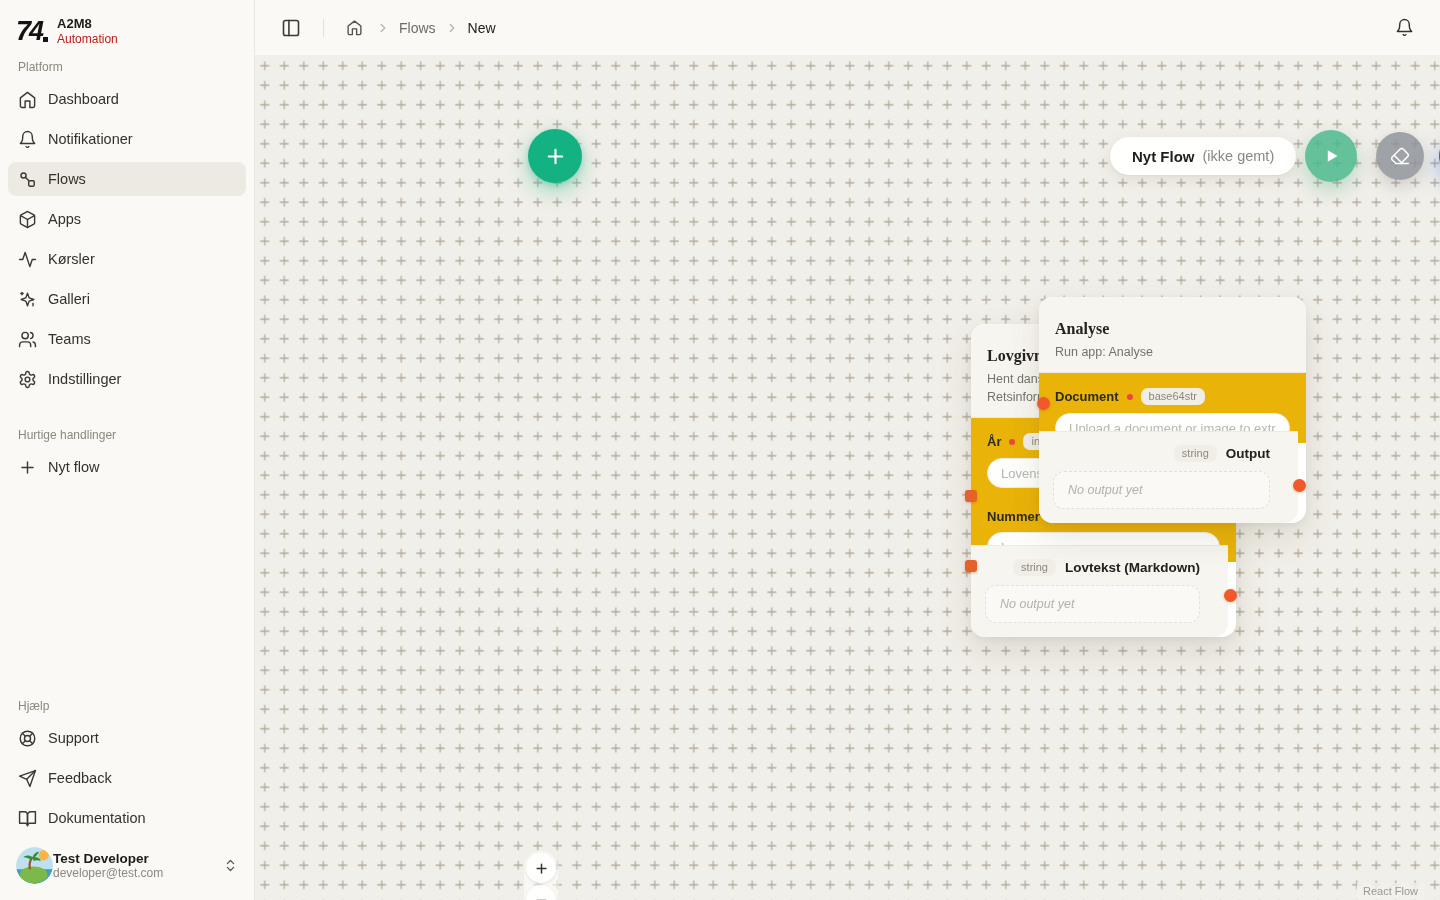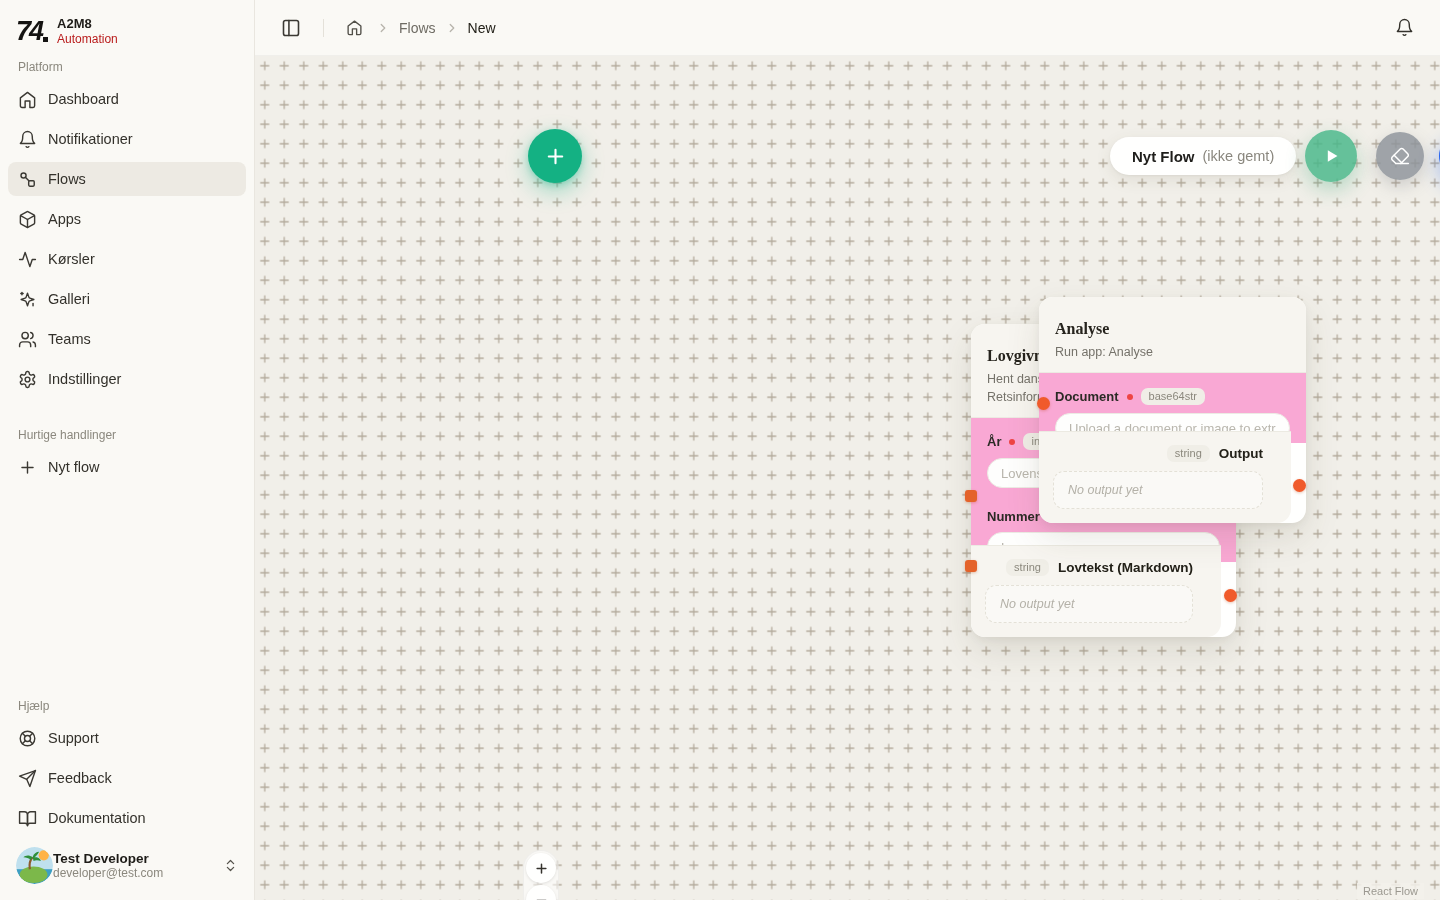--- a/index.html
+++ b/index.html
@@ -61,30 +61,30 @@
   .tb-run   { left:1050px; top:74px; width:52px; height:52px; background:rgba(70,183,137,.82); box-shadow:0 8px 20px rgba(46,160,110,.30); }
   .tb-erase { left:1121px; top:76px; width:48px; height:48px; background:rgba(140,146,154,.82); box-shadow:0 6px 16px rgba(100,104,110,.25); }
   .tb-save  { left:1184px; top:76px; width:48px; height:48px; background:#2563f0; box-shadow:0 8px 20px rgba(37,99,240,.40); }
 
   
   .node { position:absolute; background:#fffffe; border-radius:14px;
           box-shadow:0 14px 34px rgba(80,68,40,.13), 0 3px 8px rgba(0,0,0,.05); }
   .node-header { background:#f7f5f0; border-bottom:1px solid #eceae2; border-radius:14px 14px 0 0; padding:13px 16px 11px 16px; }
   .node-title { font-family:"Liberation Serif", serif; font-size:16px; font-weight:700; color:#26231d;margin-top:10px; }
   .node-sub { font-size:12.5px; color:#75726a; margin-top:5px; line-height:18px; }
-  .node-body { padding:15px 16px 0 16px; background:#f9a8d4; }
+  .node-body { padding:15px 16px 0 16px; background:#eab308; }
   .field-label-row { display:flex; align-items:center; gap:8px; }
   .field-label { font-size:13px; font-weight:700; color:#2b2a25; }
   .req-dot { width:6px; height:6px; border-radius:50%; background:#ee4444; }
   .type-badge { font-size:11px; color:#8b887d; background:#f0eee7; border-radius:7px; padding:3px 8px; line-height:1; }
   .pill-input { display:block; width:100%; height:30px; margin-top:8px; border:1px solid #ecebe4; border-radius:15px;
                 background:#fefefd; padding:0 13px; font-size:13px; color:#3a382f; font-family:"Liberation Sans",sans-serif;
                 outline:none; }
   .pill-input::placeholder { color:#b9b6ad; }
-  .node-output { position:absolute; left:0; right:15px; bottom:0; background:#f7f5f0; border-top:1px solid #eceae2;
+  .node-output { position:absolute; left:0; right:8px; bottom:0; background:#f7f5f0; border-top:1px solid #eceae2;
                  border-radius:0 0 14px 14px; padding:13px 28px 14px 14px; }
   .out-row { display:flex; align-items:center; justify-content:flex-end; gap:9px; }
   .out-label { font-size:13.5px; font-weight:700; color:#232119; }
   .empty-box { margin-top:9px; height:38px; border:1.4px dashed #e4e1d7; border-radius:11px; display:flex; align-items:center;
                padding:0 14px; font-size:12.5px; font-style:italic; color:#b4b1a8; background:rgba(255,255,255,.4); }
   .handle { position:absolute; }
   .handle-sq { width:12px; height:12px; border-radius:3px; background:#e4622a; box-shadow:0 1px 3px rgba(180,60,10,.3); }
   .handle-dot { width:13px; height:13px; border-radius:50%; background:#f05a2b; box-shadow:0 1px 3px rgba(180,60,10,.3); }
 
   

